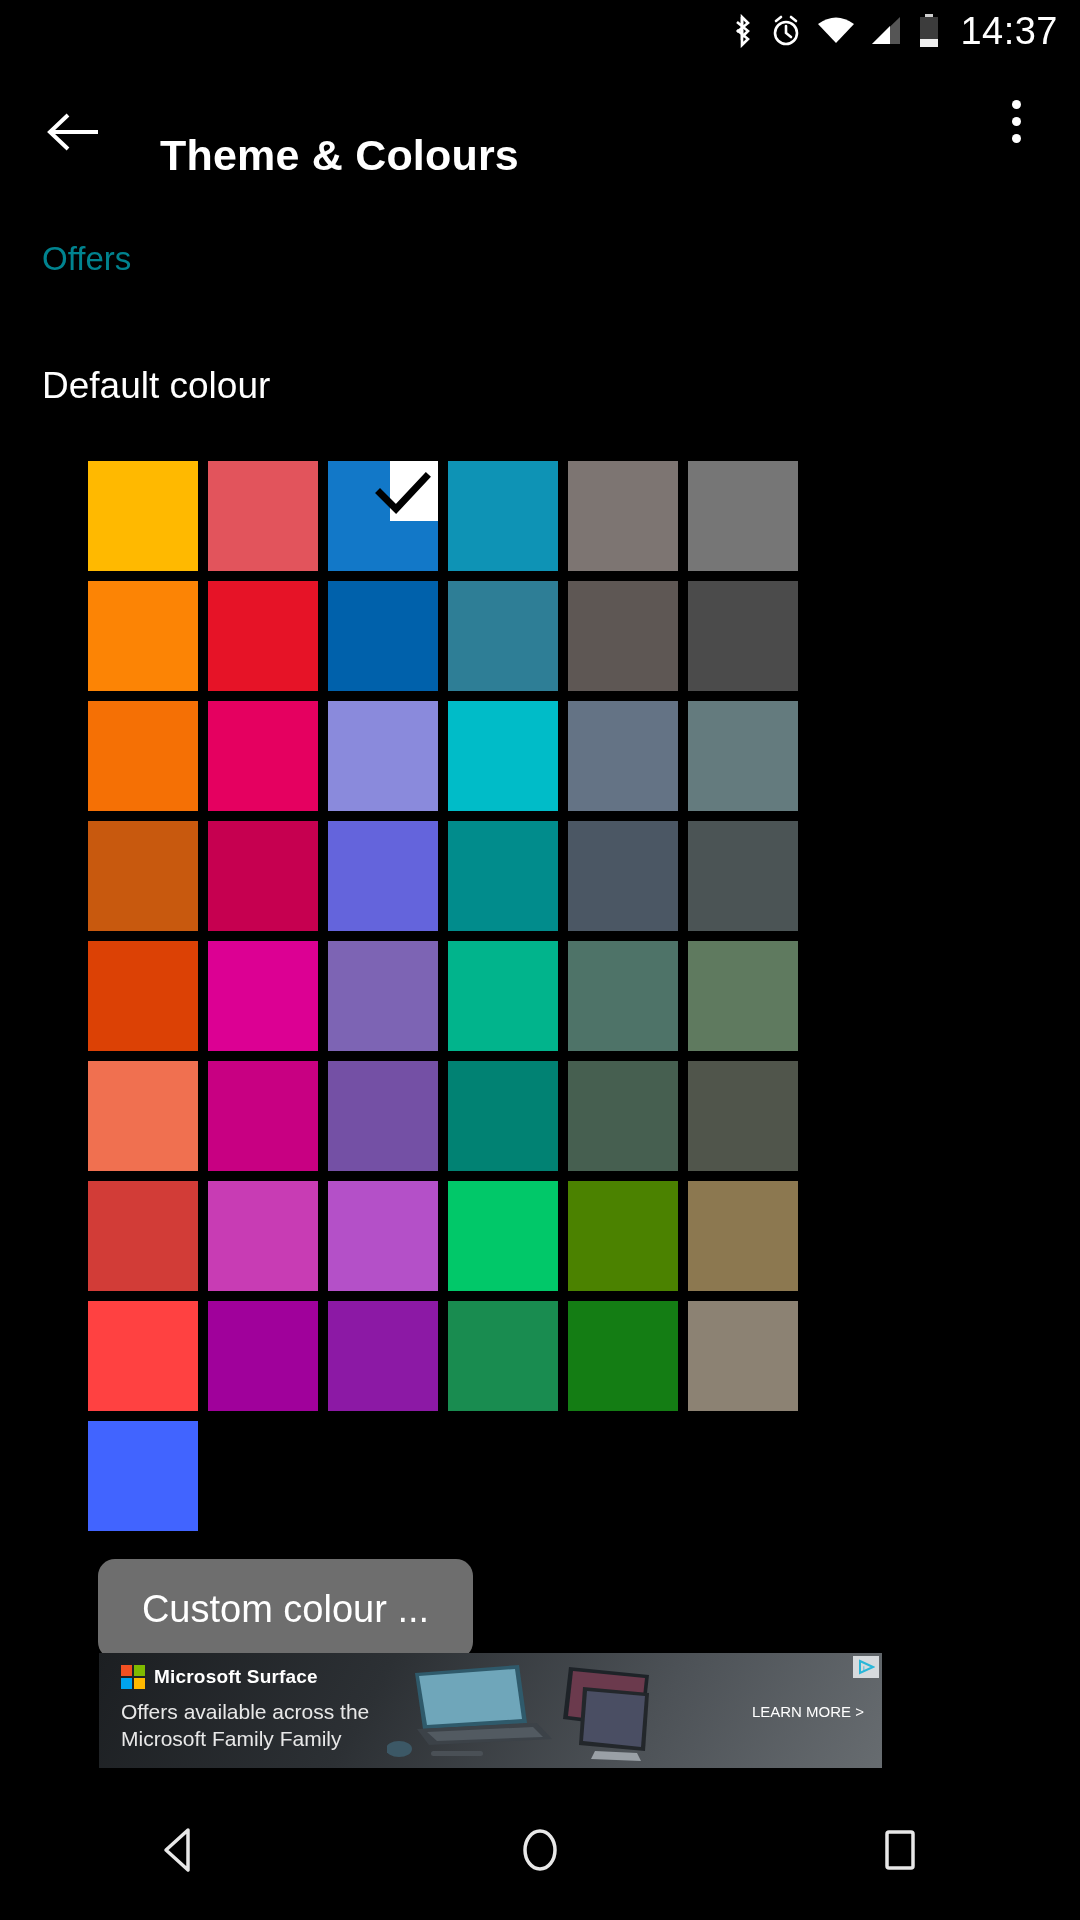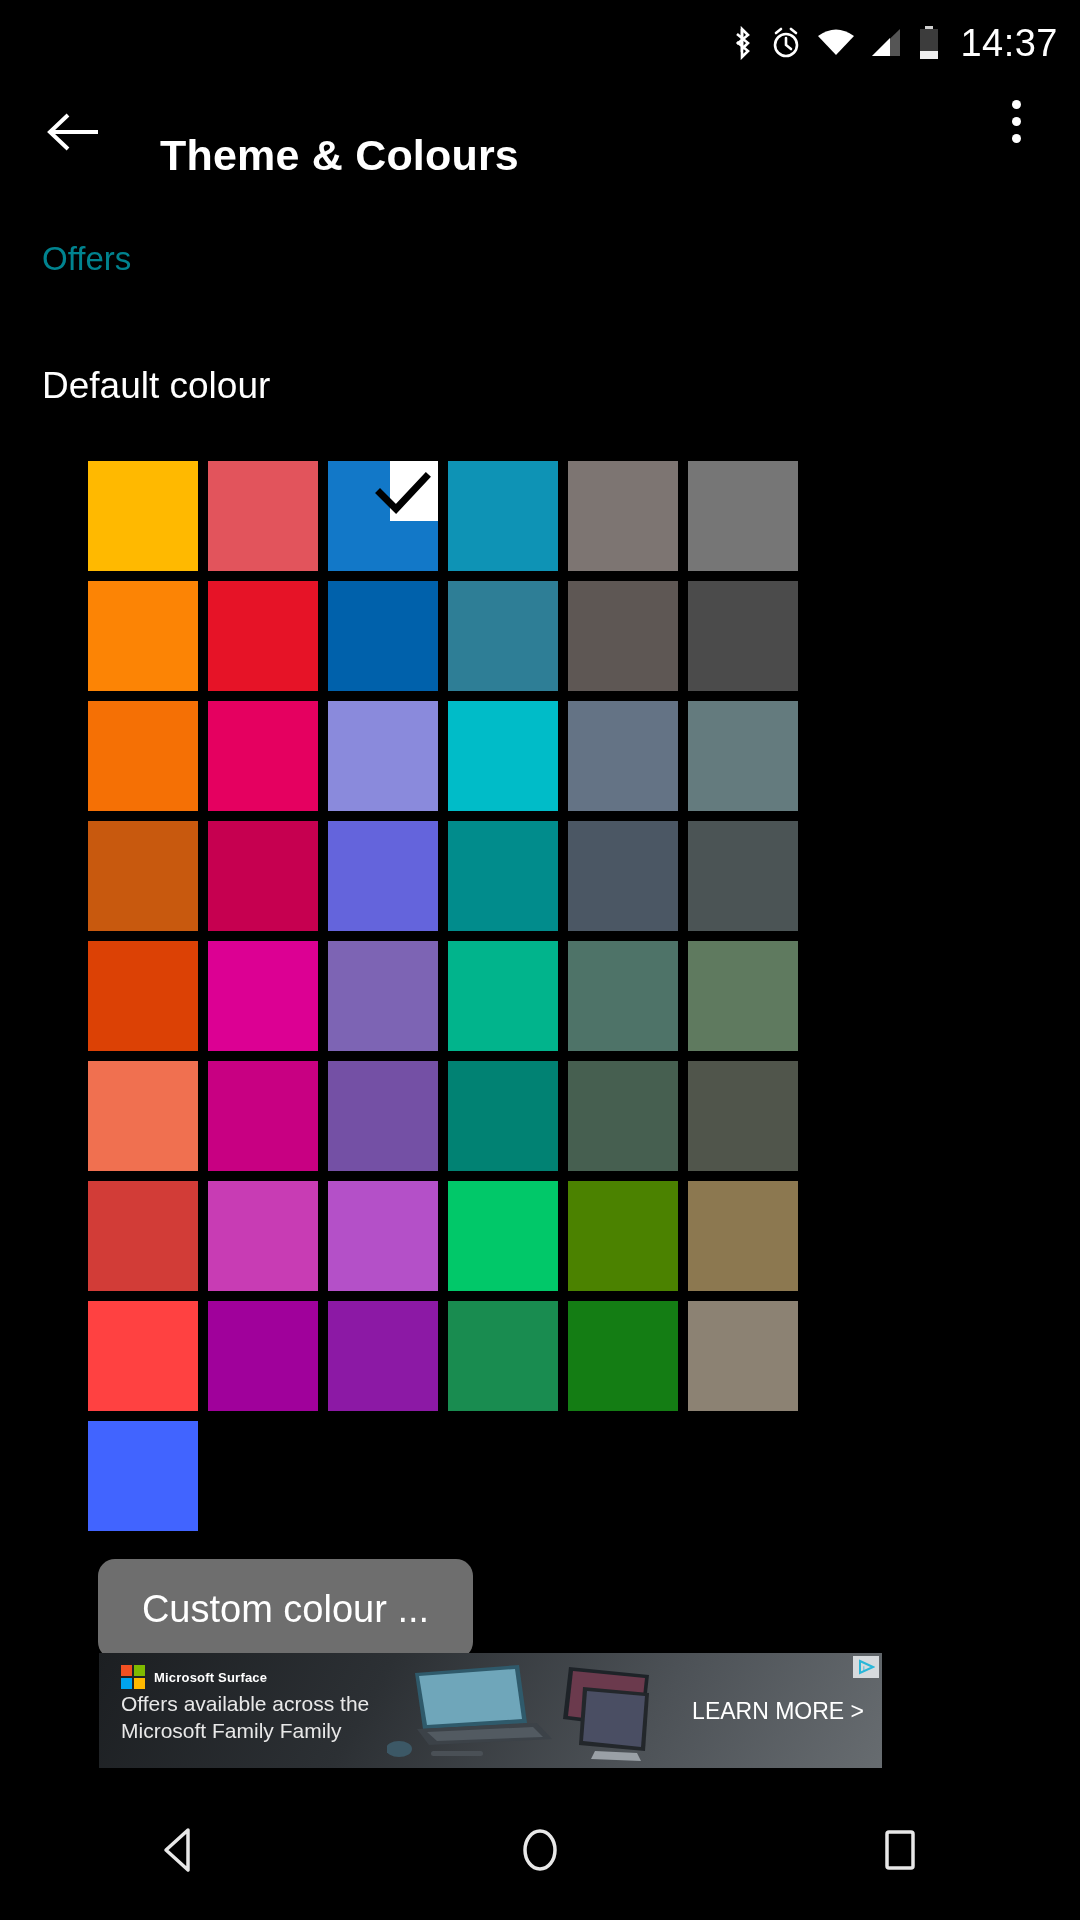--- a/index.html
+++ b/index.html
@@ -6,21 +6,21 @@
   html, body {
     width:1080px; height:1920px;
     background:#000;
     font-family:"Liberation Sans", sans-serif;
     overflow:hidden;
   }
   .screen { position:relative; width:1080px; height:1920px; background:#000; }
 
   
   .statusbar {
-    position:absolute; top:12px; left:0; width:1080px; height:62px;
+    position:absolute; top:0; left:0; width:1080px; height:62px;
     display:flex; align-items:center; justify-content:flex-end;
     padding-right:22px; gap:14px;
   }
   .sb-icon { display:flex; align-items:center; justify-content:center; }
   .sb-time {
     color:#fff; font-size:38px; letter-spacing:0.5px;
     margin-left:6px; line-height:1;
   }
 
   
@@ -106,29 +106,29 @@
   .ad-left {
     position:absolute; left:22px; top:12px;
   }
   .ms-logo-row { display:flex; align-items:center; gap:9px; }
   .ms-squares {
     width:24px; height:24px;
     display:grid; grid-template-columns:11px 11px; grid-template-rows:11px 11px;
     gap:2px;
   }
   .ms-squares i { display:block; }
-  .ms-brand { color:#fff; font-size:13px; font-weight:bold; letter-spacing:0.2px; }
+  .ms-brand { color:#fff; font-size:19px; font-weight:bold; letter-spacing:0.2px; }
   .ad-tagline {
     color:#e8e8e8; font-size:21px; line-height:1.28;
-    margin-top:2px; max-width:330px;
+    margin-top:10px; max-width:330px;
   }
   .ad-devices { position:absolute; right:155px; top:0; width:340px; height:115px; }
   .ad-cta {
     position:absolute; right:18px; top:50%; transform:translateY(-50%);
-    color:#fff; font-size:23px; white-space:nowrap;
+    color:#fff; font-size:15px; white-space:nowrap;
   }
   .adchoices {
     position:absolute; right:3px; top:3px;
     width:26px; height:22px; background:#d6dadd;
     display:flex; align-items:center; justify-content:center;
   }
 
   
   .navbar {
     position:absolute; left:0; bottom:0; width:1080px; height:140px;

